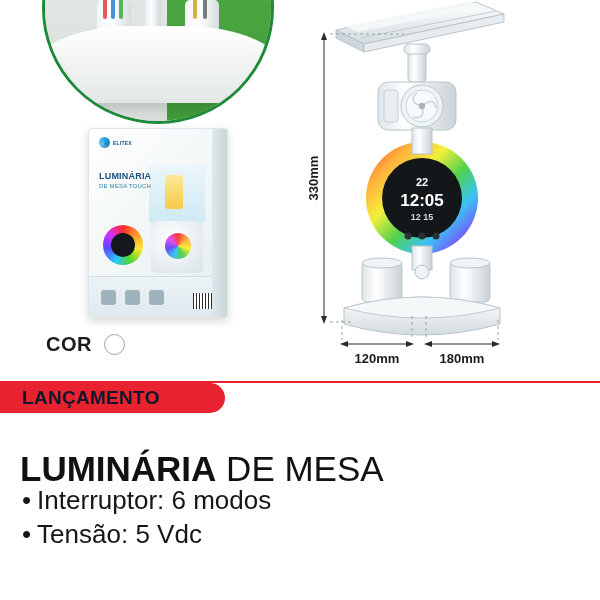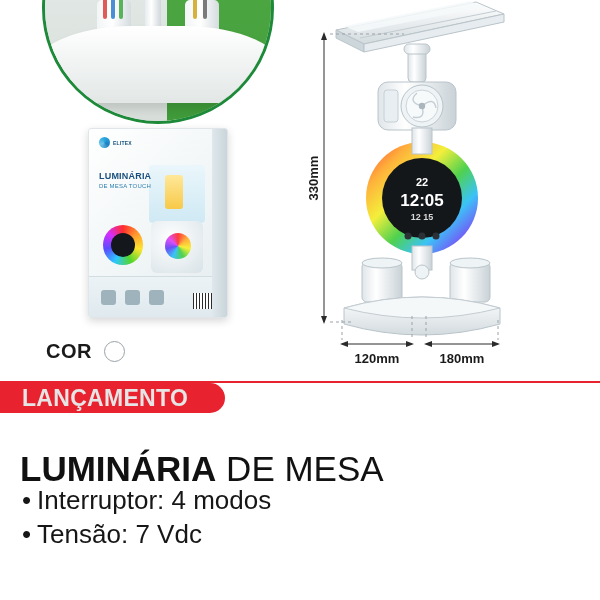--- a/index.html
+++ b/index.html
@@ -151,21 +151,20 @@
   }
 
   
   .cor-row {
     position: absolute;
     left: 46px;
     top: 333px;
     display: flex;
     align-items: center;
     gap: 12px;
-    margin-top: 7px;
   }
   .cor-label {
     font-size: 20px;
     font-weight: bold;
     color: #1a1a1a;
     letter-spacing: .5px;
   }
   .cor-swatch {
     width: 19px; height: 19px; border-radius: 50%;
     background: #ffffff; border: 1px solid #9aa3a8;
@@ -190,22 +189,22 @@
   }
   .banner {
     position: absolute;
     left: 0; top: 383px;
     width: 225px; height: 30px;
     background: #e8222e;
     border-radius: 0 16px 16px 0;
     display: flex; align-items: center;
   }
   .banner-text {
-    color: #e5e5e5;
-    font-size: 23px;
+    color: #0f172a;
+    font-size: 19px;
     font-weight: bold;
     letter-spacing: .3px;
     padding-left: 22px;
   }
 
   
   .headline {
     position: absolute;
     left: 20px; top: 428px;
     font-size: 35px;
@@ -386,15 +385,15 @@
 <div class="divider"></div>
 <div class="banner">
   <div class="banner-text">LANÇAMENTO</div>
 </div>
 
 <div class="headline">
   <b>LUMINÁRIA</b><span class="light"> DE MESA</span>
 </div>
 
 <div class="features">
-  <div class="feature"><span class="dot">•</span><span>Interruptor: 4 modos</span></div>
-  <div class="feature"><span class="dot">•</span><span>Tensão: 7 Vdc</span></div>
+  <div class="feature"><span class="dot">•</span><span>Interruptor: 6 modos</span></div>
+  <div class="feature"><span class="dot">•</span><span>Tensão: 5 Vdc</span></div>
 </div>
 
 </body></html>

